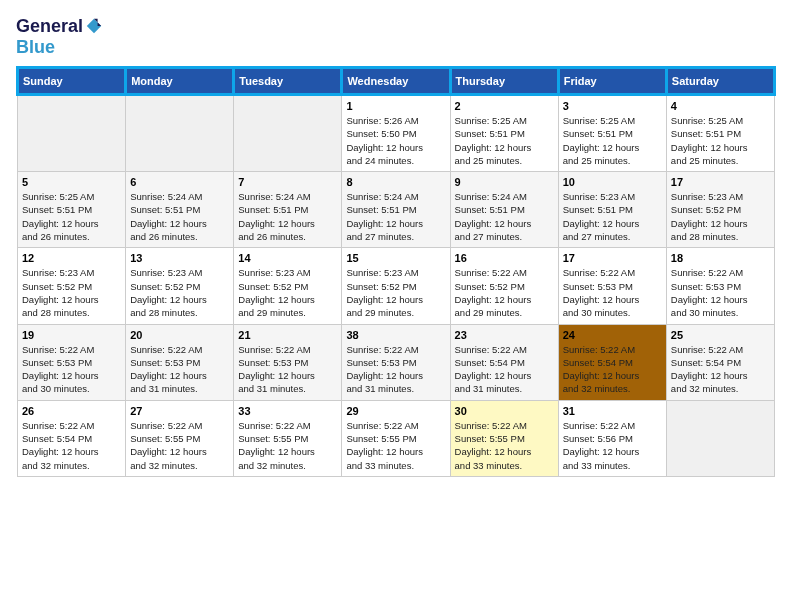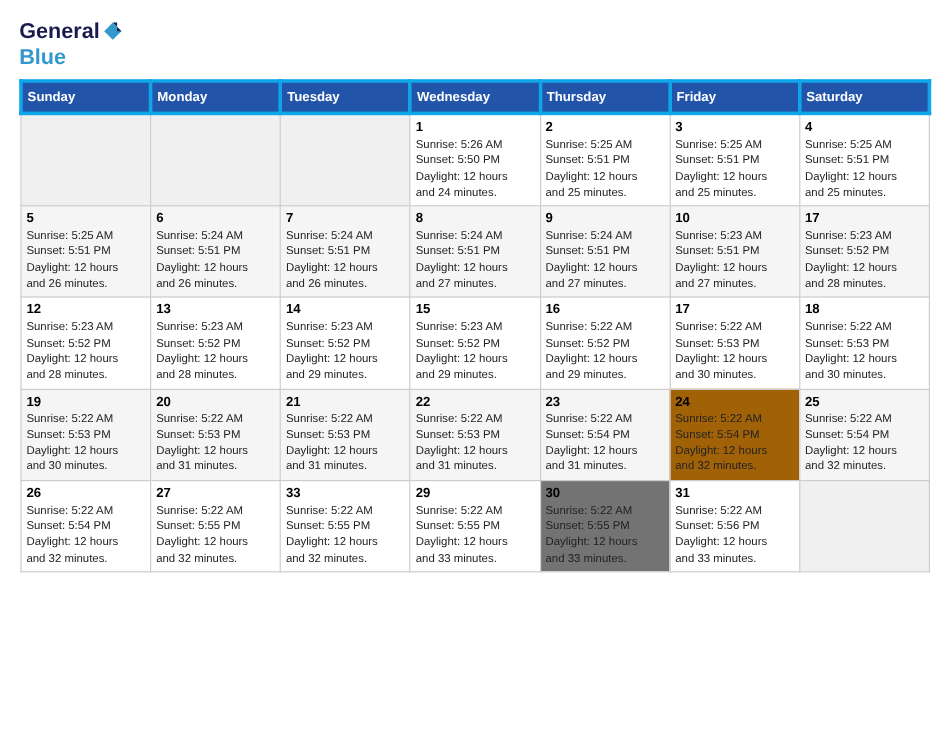--- a/index.html
+++ b/index.html
@@ -262,21 +262,21 @@
 and 31 minutes.</div>
         </td>
         <td style="background: rgb(245, 245, 245);">
           <span class="day-number">21</span>
           <div class="day-info" style="white-space: pre-line;">Sunrise: 5:22 AM
 Sunset: 5:53 PM
 Daylight: 12 hours
 and 31 minutes.</div>
         </td>
         <td style="background: rgb(245, 245, 245);">
-          <span class="day-number">22</span>
+          <span class="day-number">38</span>
           <div class="day-info" style="white-space: pre-line;">Sunrise: 5:22 AM
 Sunset: 5:53 PM
 Daylight: 12 hours
 and 31 minutes.</div>
         </td>
         <td style="background: rgb(245, 245, 245);">
           <span class="day-number">23</span>
           <div class="day-info" style="white-space: pre-line;">Sunrise: 5:22 AM
 Sunset: 5:54 PM
 Daylight: 12 hours
@@ -319,21 +319,21 @@
 Daylight: 12 hours
 and 32 minutes.</div>
         </td>
         <td style="background: rgb(255, 255, 255);">
           <span class="day-number">29</span>
           <div class="day-info" style="white-space: pre-line;">Sunrise: 5:22 AM
 Sunset: 5:55 PM
 Daylight: 12 hours
 and 33 minutes.</div>
         </td>
-        <td style="background: #737373;">
+        <td style="background: #fef9c3;">
           <span class="day-number">30</span>
           <div class="day-info" style="white-space: pre-line;">Sunrise: 5:22 AM
 Sunset: 5:55 PM
 Daylight: 12 hours
 and 33 minutes.</div>
         </td>
         <td style="background: rgb(255, 255, 255);">
           <span class="day-number">31</span>
           <div class="day-info" style="white-space: pre-line;">Sunrise: 5:22 AM
 Sunset: 5:56 PM

